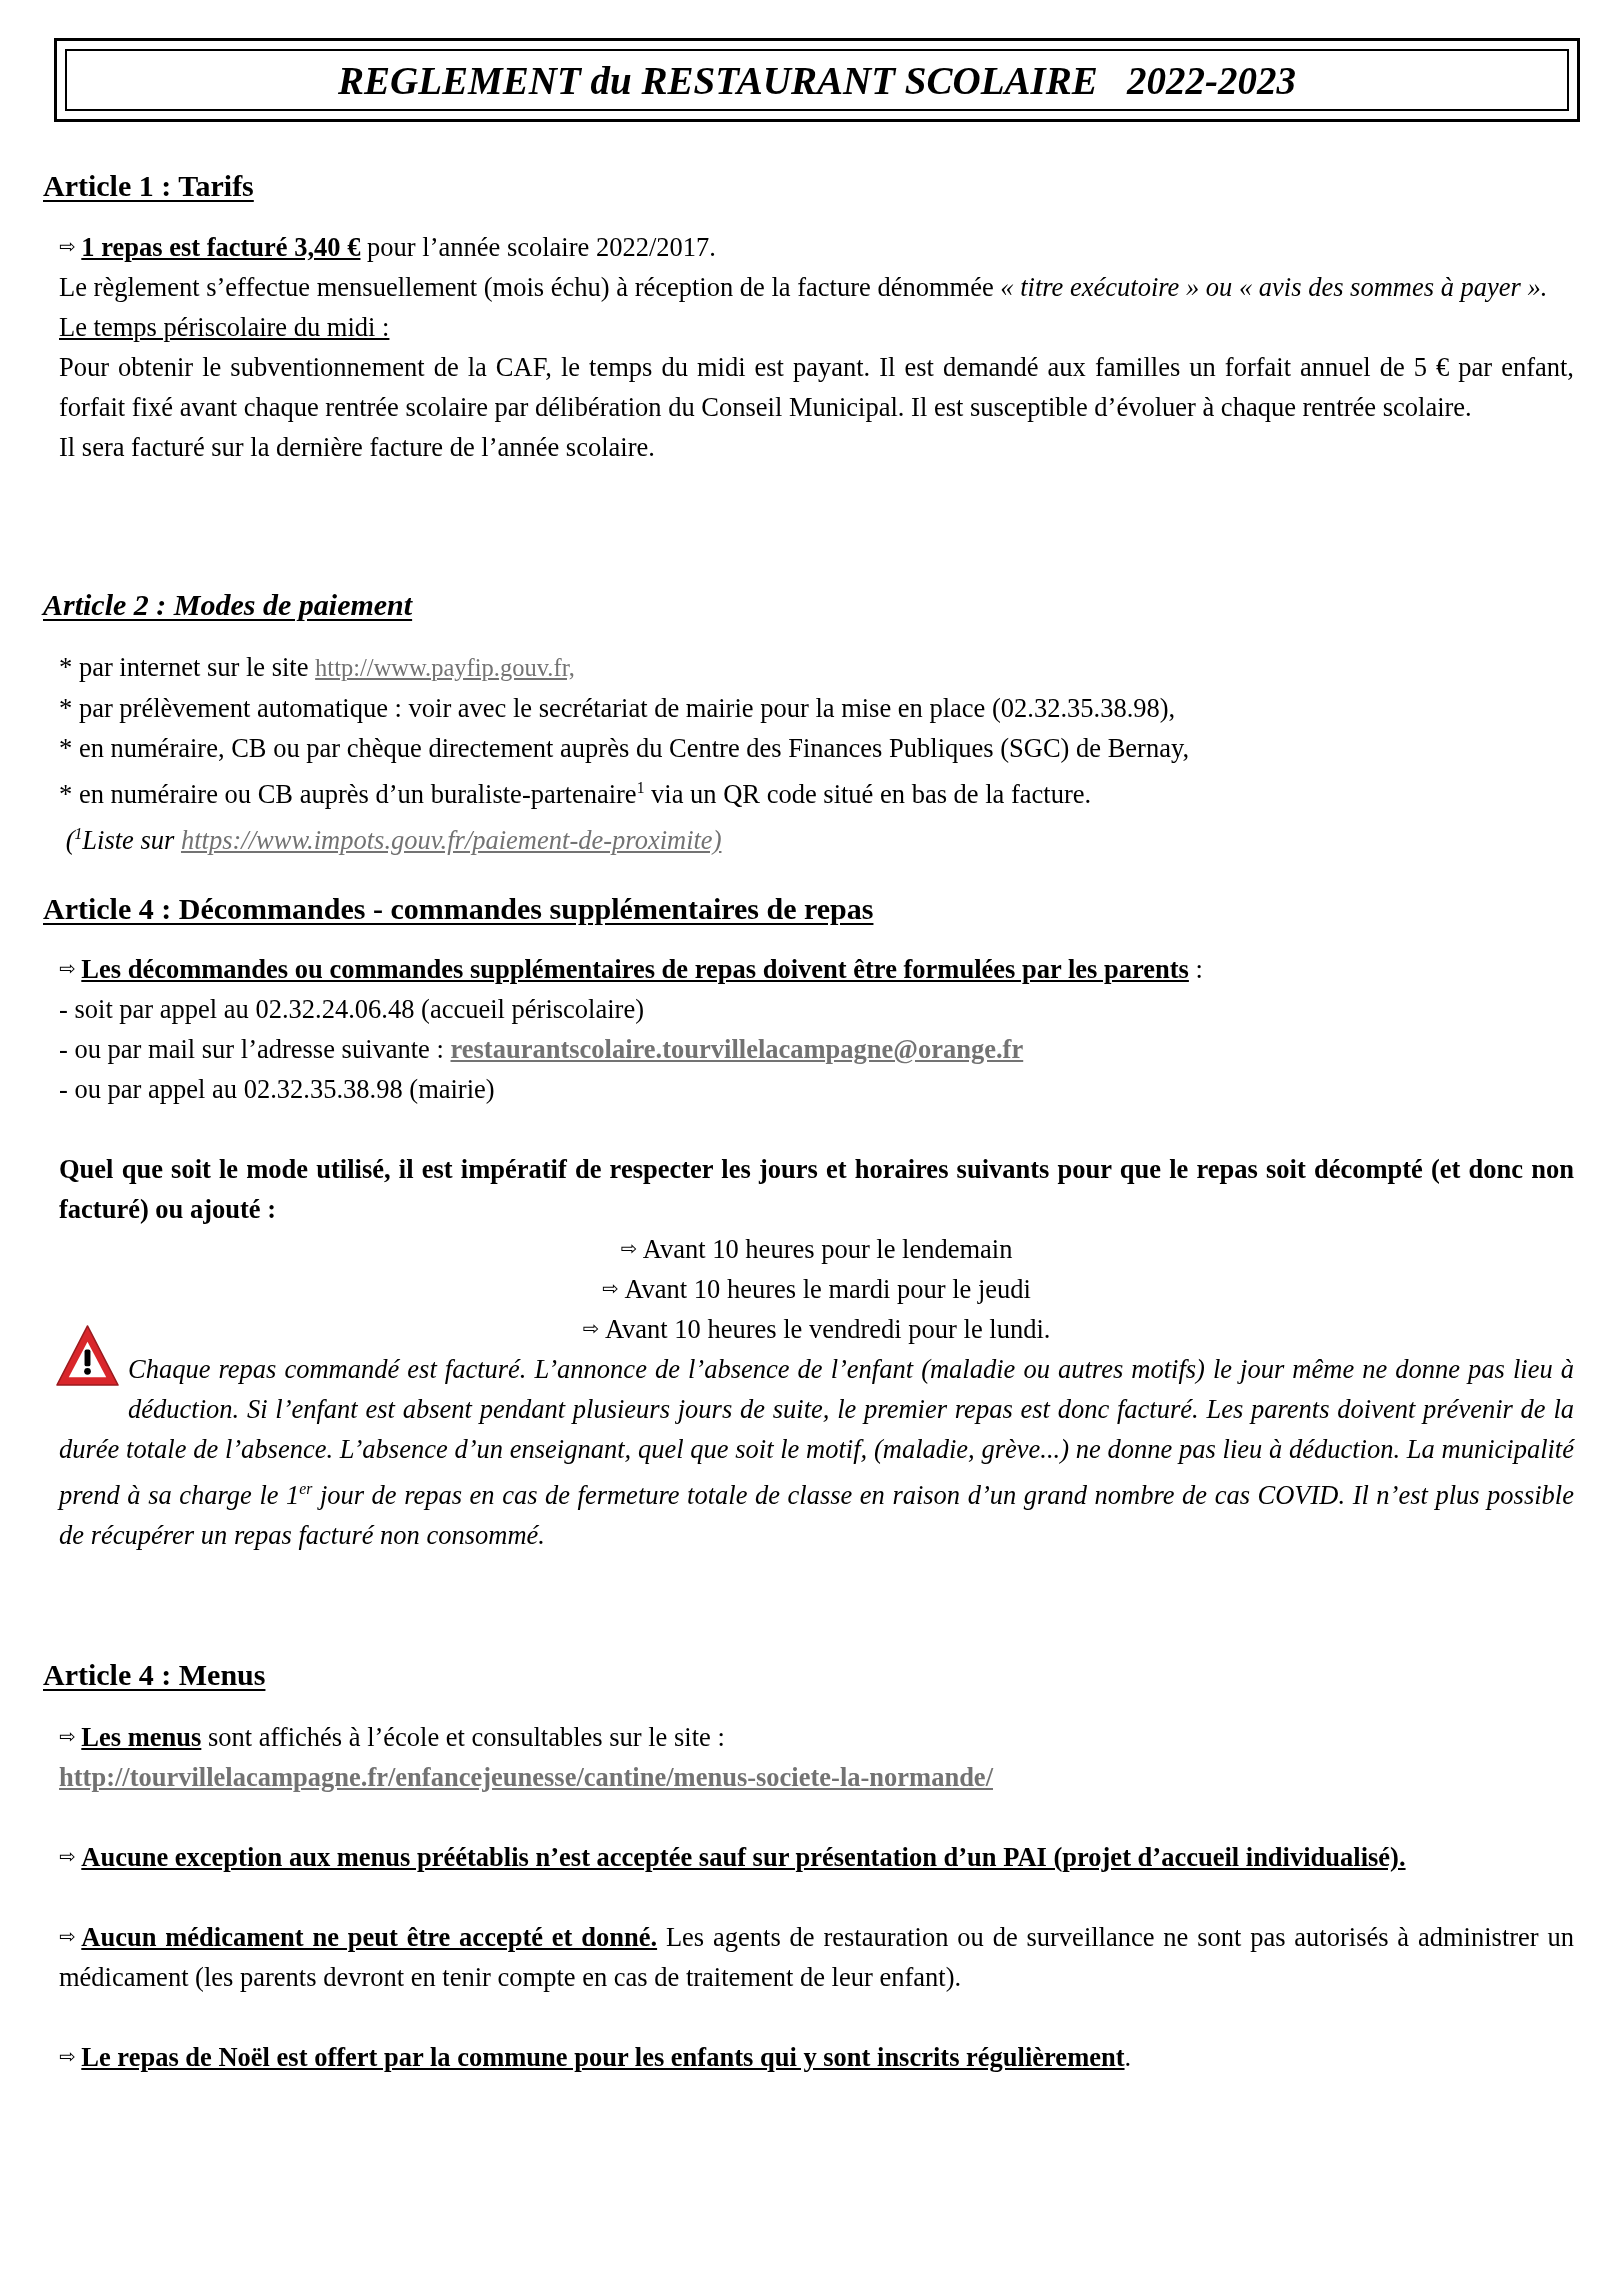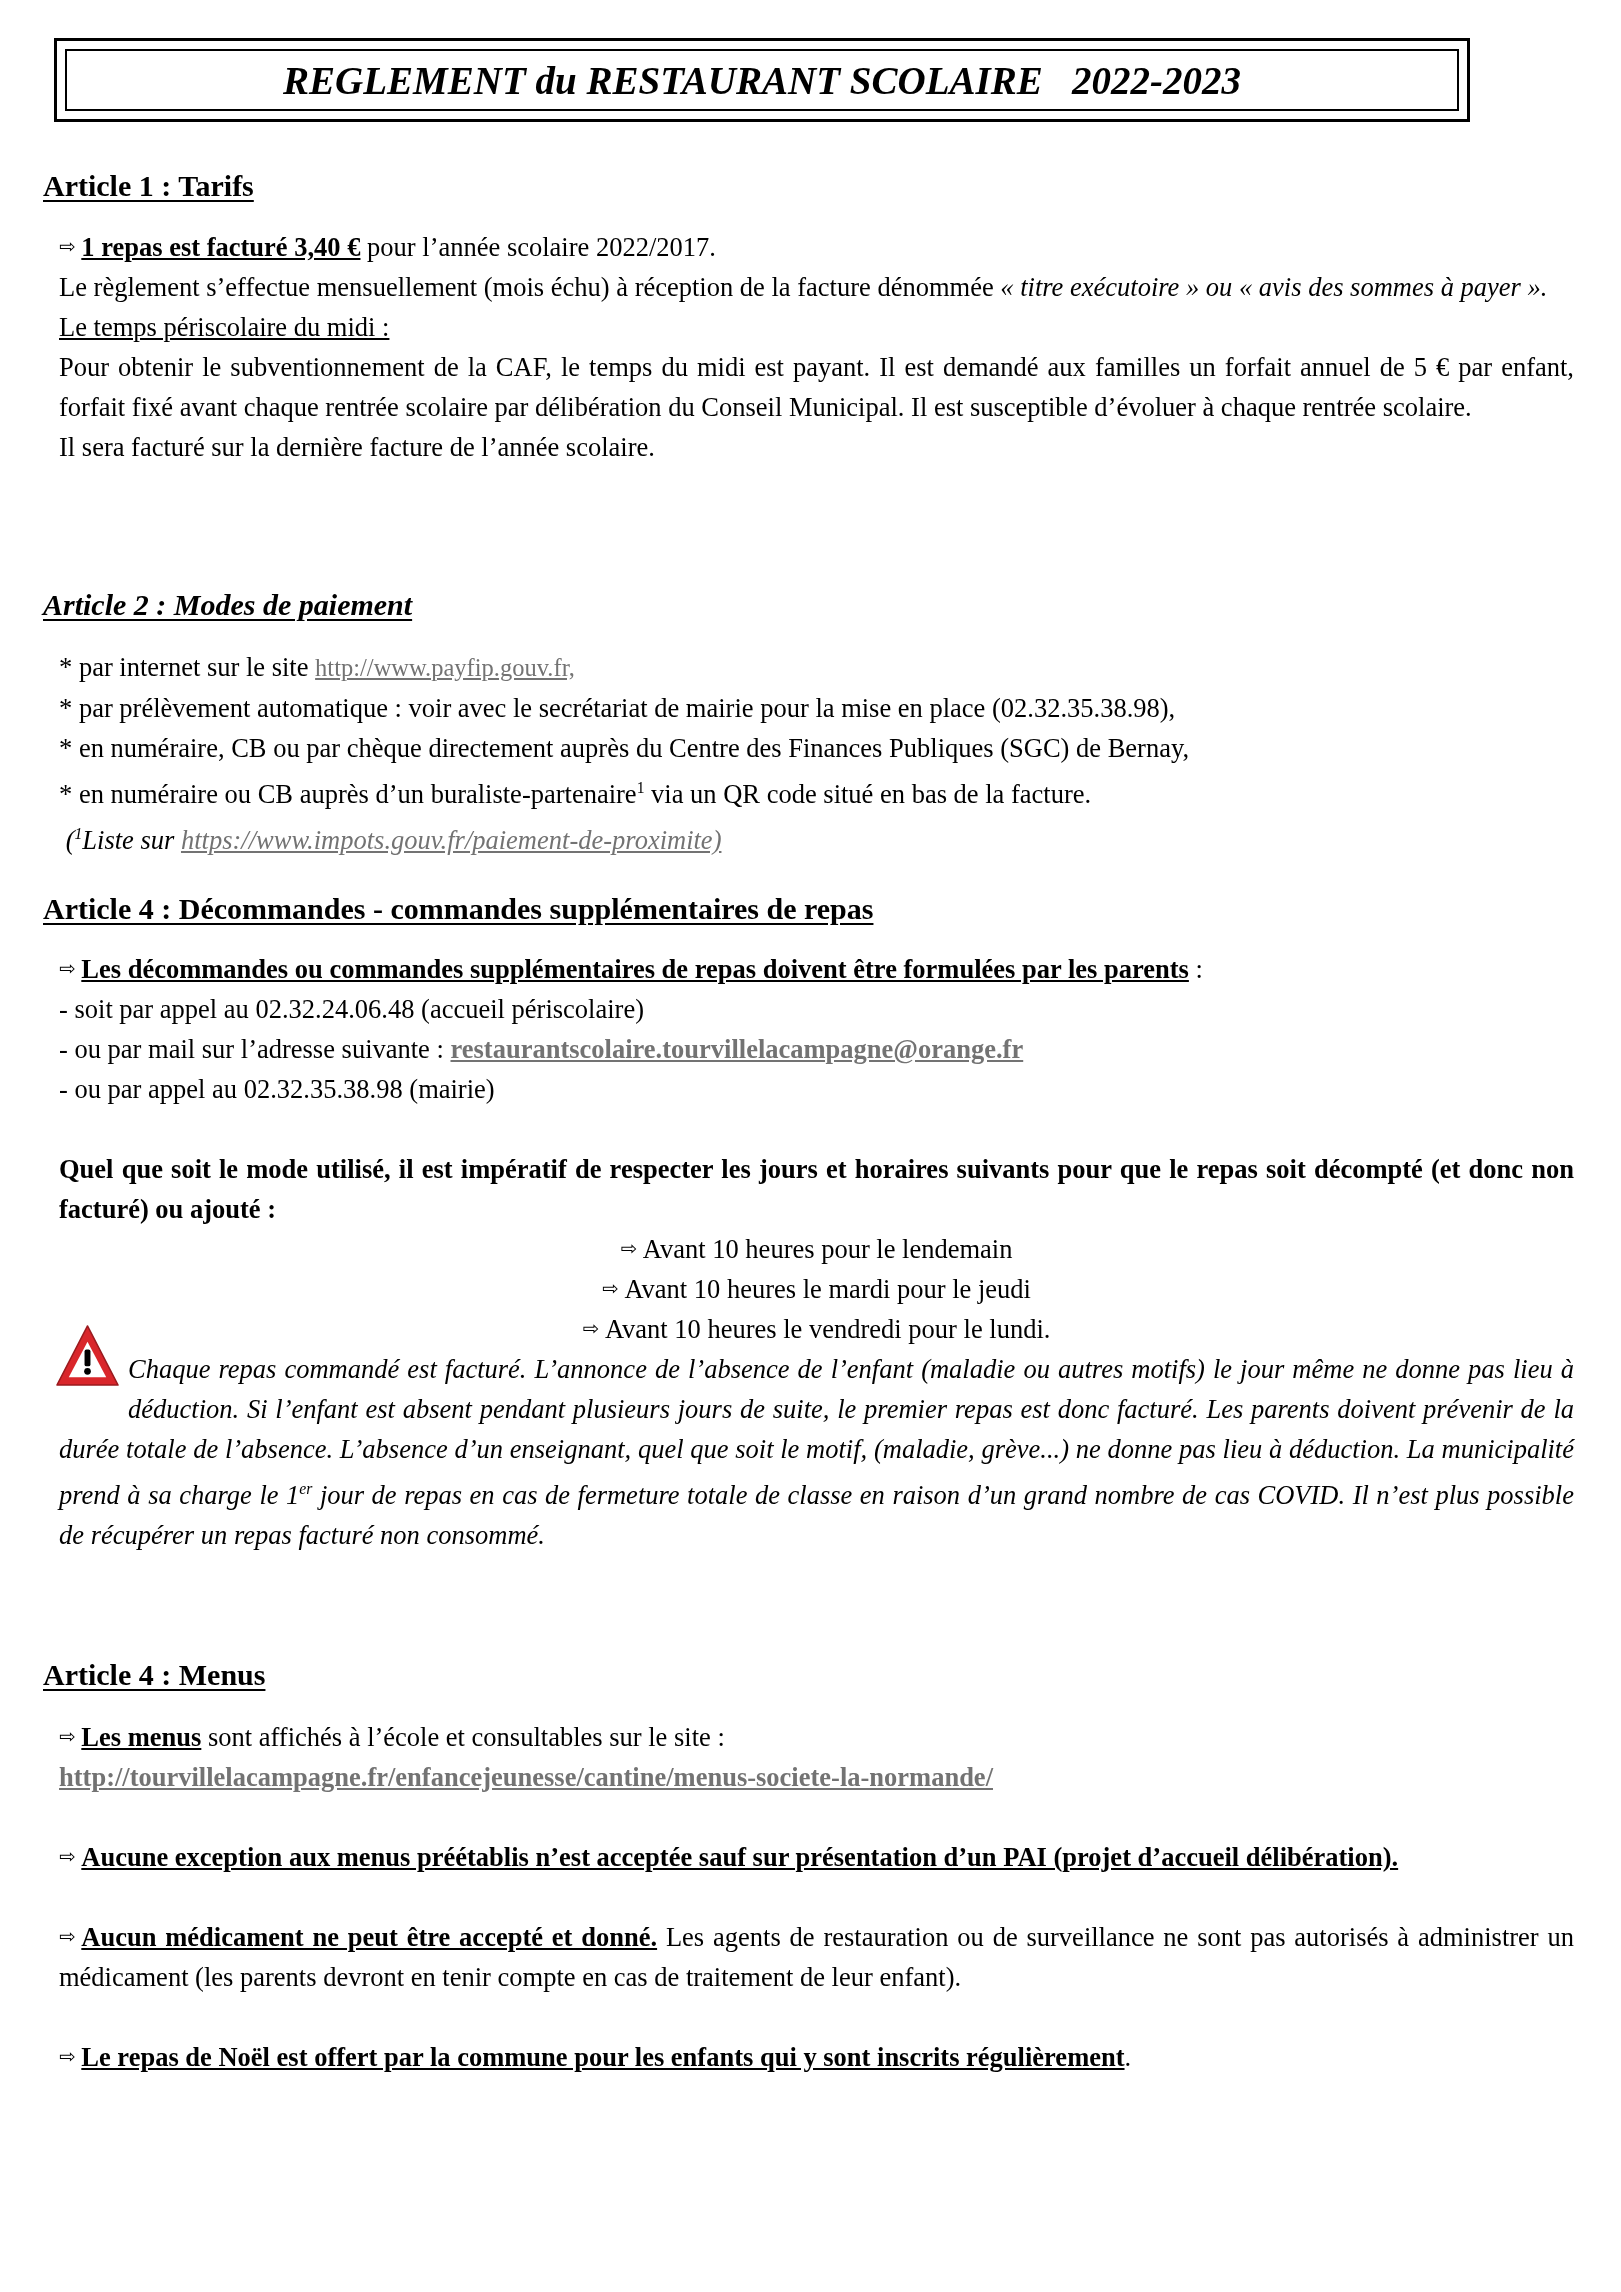--- a/index.html
+++ b/index.html
@@ -4,21 +4,21 @@
 <style>
   html, body { margin: 0; padding: 0; background: #ffffff; }
   body {
     width: 1621px; height: 2293px; position: relative; overflow: hidden;
     font-family: "Liberation Serif", "DejaVu Serif", serif;
     color: #000;
   }
 
   
   .title-outer {
-    position: absolute; left: 54px; top: 38px; width: 1416px; height: 84px;
+    position: absolute; left: 54px; top: 38px; width: 1526px; height: 84px;
     border: 3.9px solid #000; box-sizing: border-box;
   }
   .title-inner {
     position: absolute; left: 7.8px; top: 7.8px; right: 7.8px; bottom: 7.8px;
     border: 2px solid #000;
     display: flex; align-items: center; justify-content: center;
   }
   .title-text {
     font-family: "Liberation Serif", serif; font-style: italic; font-weight: bold;
     font-size: 39px; letter-spacing: 0px; white-space: pre;
@@ -86,17 +86,17 @@
         <circle cx="35" cy="50" r="3.4" fill="#000"></circle>
       </svg>
     </span><span>Chaque repas commandé est facturé. L’annonce de l’absence de l’enfant (maladie ou autres motifs) le jour même ne donne pas lieu à déduction. Si l’enfant est absent pendant plusieurs jours de suite, le premier repas est donc facturé. Les parents doivent prévenir de la durée totale de l’absence. L’absence d’un enseignant, quel que soit le motif, (maladie, grève...) ne donne pas lieu à déduction.  La municipalité prend à sa charge le 1</span><span class="sup">er</span><span> jour de repas en cas de fermeture totale de classe en raison d’un grand nombre de cas COVID. Il n’est plus possible de récupérer un repas facturé non consommé.</span>
   </p>
 </div>
 
 <h2 class="h" style="top:1658px;">Article 4 : Menus</h2>
 <div class="block txt" style="top:1717px;">
   <p class="p"><span class="arrow">⇨</span><span class="b u">Les menus</span><span> sont affichés à l’école et consultables sur le site :</span></p>
   <p class="p"><a class="link b" href="#">http://tourvillelacampagne.fr/enfancejeunesse/cantine/menus-societe-la-normande/</a></p>
-  <p class="p" style="margin-top:40px;"><span class="arrow">⇨</span><span class="b u">Aucune exception aux menus préétablis n’est acceptée sauf sur présentation d’un PAI (projet d’accueil délibération).</span></p>
+  <p class="p" style="margin-top:40px;"><span class="arrow">⇨</span><span class="b u">Aucune exception aux menus préétablis n’est acceptée sauf sur présentation d’un PAI (projet d’accueil individualisé).</span></p>
   <p class="p" style="margin-top:40px;"><span class="arrow">⇨</span><span class="b u">Aucun médicament ne peut être accepté et donné.</span><span> Les agents de restauration ou de surveillance ne sont pas autorisés à administrer un médicament (les parents devront en tenir compte en cas de traitement de leur enfant).</span></p>
   <p class="p" style="margin-top:40px;"><span class="arrow">⇨</span><span class="b u">Le repas de Noël est offert par la commune pour les enfants qui y sont inscrits régulièrement</span><span>.</span></p>
 </div>
 
 
 </body></html>

